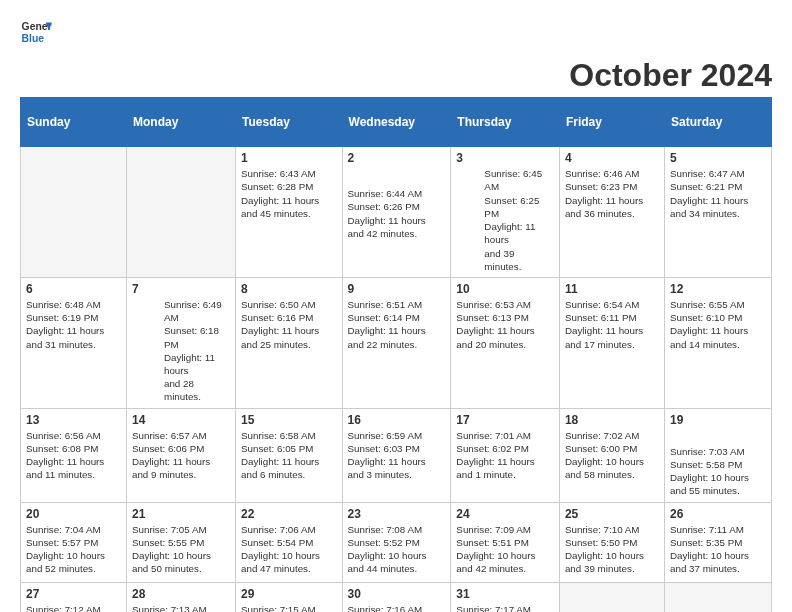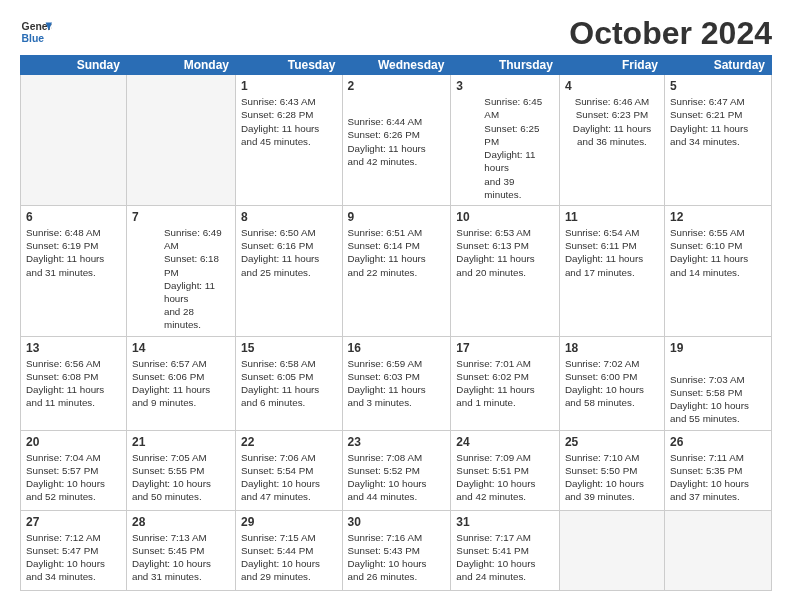--- a/index.html
+++ b/index.html
@@ -24,20 +24,21 @@
       display: flex;
       align-items: center;
       gap: 4px;
     }
     .logo-icon {
       width: 32px;
       height: 32px;
     }
     .title-block {
       text-align: right;
+      margin-top: 42px;
     }
     .month-title {
       font-size: 32px;
       font-weight: bold;
       color: #333;
       line-height: 1.1;
     }
     .location-title {
       font-size: 14px;
       color: #333;
@@ -45,22 +46,22 @@
     }
     .calendar {
       width: 100%;
       border-collapse: collapse;
       font-size: 10.5px;
       margin-top: 4px;
     }
     .calendar th {
       background: #2a6db5;
       color: #fff;
-      text-align: right;
-      padding: 2px 6px;
+      text-align: left;
+      padding: 17px 6px;
       font-size: 12px;
       font-weight: bold;
       border: 1px solid #2a6db5;
     }
     .calendar td {
       vertical-align: top;
       border: 1px solid #ccc;
       padding: 4px 5px;
       width: 113px;
       height: 80px;
@@ -133,21 +134,21 @@
           </td>
           <td>
             <span class="day-num">3</span>
             <div class="day-detail" style="white-space: pre-line; margin-left: 28px;">Sunrise: 6:45 AM
 Sunset: 6:25 PM
 Daylight: 11 hours
 and 39 minutes.</div>
           </td>
           <td>
             <span class="day-num">4</span>
-            <div class="day-detail" style="white-space: pre-line; text-align: center;">Sunrise: 6:46 AM
+            <div class="day-detail" style="white-space: pre-line;">Sunrise: 6:46 AM
 Sunset: 6:23 PM
 Daylight: 11 hours
 and 36 minutes.</div>
           </td>
           <td>
             <span class="day-num">5</span>
             <div class="day-detail" style="white-space: pre-line;">Sunrise: 6:47 AM
 Sunset: 6:21 PM
 Daylight: 11 hours
 and 34 minutes.</div>

